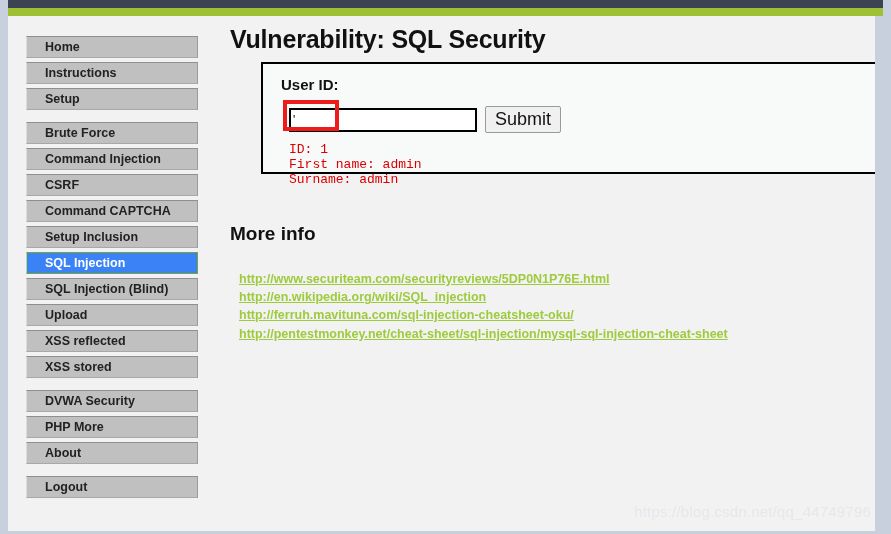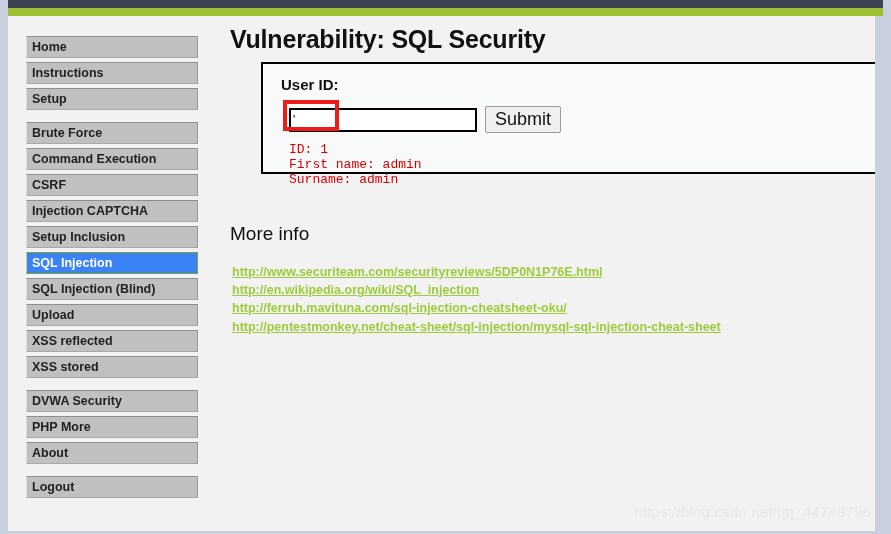--- a/index.html
+++ b/index.html
@@ -87,21 +87,21 @@
     line-height: 21px;
     background: #c0c0c0;
     border-top: 1px solid #8f8f8f;
     border-left: 1px solid #dcdcdc;
     border-right: 1px solid #9a9a9a;
     border-bottom: 1px solid #a8a8a8;
     box-sizing: border-box;
     font-size: 12.5px;
     font-weight: bold;
     color: #222222;
-    padding-left: 5px;
+    padding-left: 18px;
     cursor: pointer;
     white-space: nowrap;
     overflow: hidden;
   }
   .nav-item.active {
     background: #3b82f6;
     color: #ffffff;
     border-top: 1px solid #7da42b;
     border-left: 1px solid #b9dd6e;
     border-right: 1px solid #7da42b;
@@ -200,28 +200,28 @@
     white-space: pre;
   }
 
   
   #more-info-title {
     position: absolute;
     left: 0;
     top: 207px;
     margin: 0;
     font-size: 19px;
-    font-weight: normal;
+    font-weight: bold;
     color: #111111;
   }
   #links-list {
     position: absolute;
     left: 2px;
     top: 246px;
-    margin: 0;
+    margin: 7px;
     padding: 0;
     list-style: none;
   }
   #links-list li { margin: 0; padding: 0; }
   .info-link {
     display: inline-block;
     font-size: 12.5px;
     font-weight: bold;
     line-height: 15.2px;
     color: #9ecb3b;
@@ -263,23 +263,23 @@
   <nav id="sidebar">
 
     <ul class="nav-group g1">
       <li class="nav-item">Home</li>
       <li class="nav-item">Instructions</li>
       <li class="nav-item">Setup</li>
     </ul>
 
     <ul class="nav-group g2">
       <li class="nav-item">Brute Force</li>
-      <li class="nav-item">Command Execution</li>
+      <li class="nav-item">Command Injection</li>
       <li class="nav-item">CSRF</li>
-      <li class="nav-item">Injection CAPTCHA</li>
+      <li class="nav-item">Command CAPTCHA</li>
       <li class="nav-item">Setup Inclusion</li>
       <li class="nav-item active">SQL Injection</li>
       <li class="nav-item">SQL Injection (Blind)</li>
       <li class="nav-item">Upload</li>
       <li class="nav-item">XSS reflected</li>
       <li class="nav-item">XSS stored</li>
     </ul>
 
     <ul class="nav-group g3">
       <li class="nav-item">DVWA Security</li>

